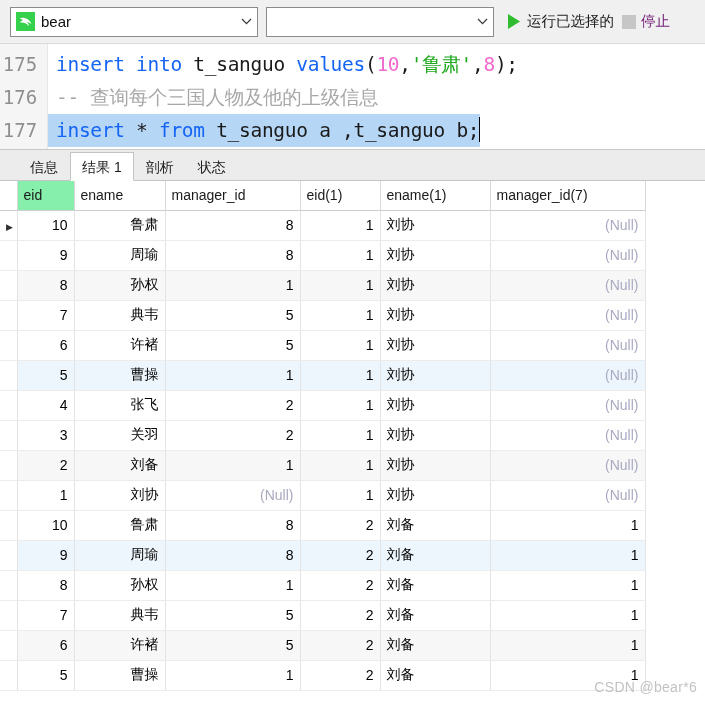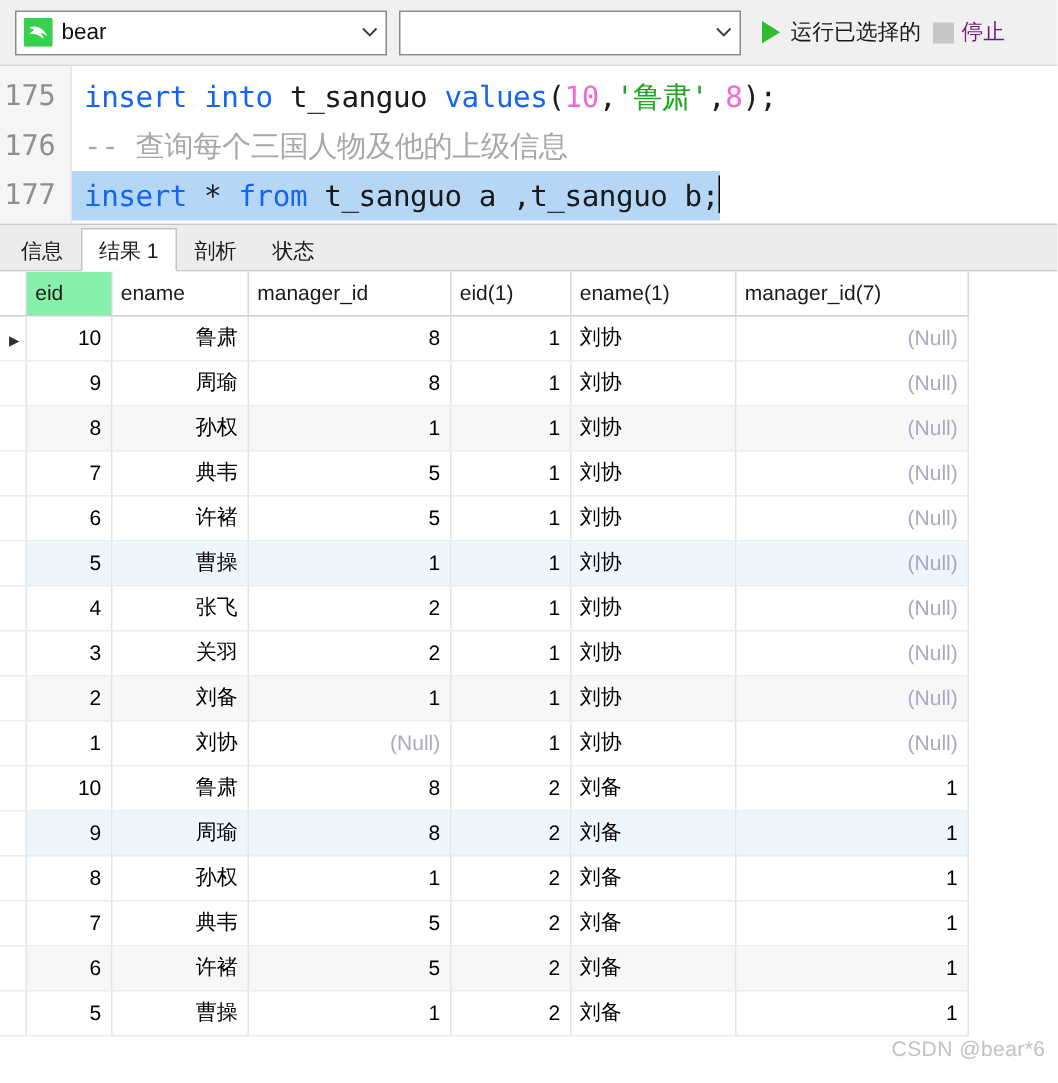--- a/index.html
+++ b/index.html
@@ -157,21 +157,21 @@
     margin-left: 0px;
   }
 
   
   .tabbar {
     flex: 0 0 auto;
     height: 31px;
     background: #ececec;
     display: flex;
     align-items: flex-end;
-    padding-left: 2px;
+    padding-left: 18px;
     box-sizing: border-box;
     border-bottom: 1px solid #c4c4c4;
   }
   .tab {
     height: 28px;
     line-height: 28px;
     padding: 0 11px;
     font-size: 14px;
     color: #1a1a1a;
     border: 1px solid transparent;
@@ -238,21 +238,21 @@
   thead th.c-eid, thead th.c-mid, thead th.c-eid1, thead th.c-mid1 { text-align: left; }
   .nullv { color: #a9a9c2; }
   tr.row-current td { background: #ffffff; }
   tr.stripe-gray td:not(.rowmark) { background: #f7f7f7; }
   tr.stripe-blue td:not(.rowmark) { background: #eef6fd; }
 
   
   .watermark {
     position: absolute;
     right: 8px;
-    bottom: 4px;
+    bottom: 16px;
     font-size: 14px;
     color: #c2c2c2;
     letter-spacing: 0.3px;
     pointer-events: none;
     font-family: "Liberation Sans", sans-serif;
     margin-top: 48px;
   }
 </style>
 </head>
 <body>

